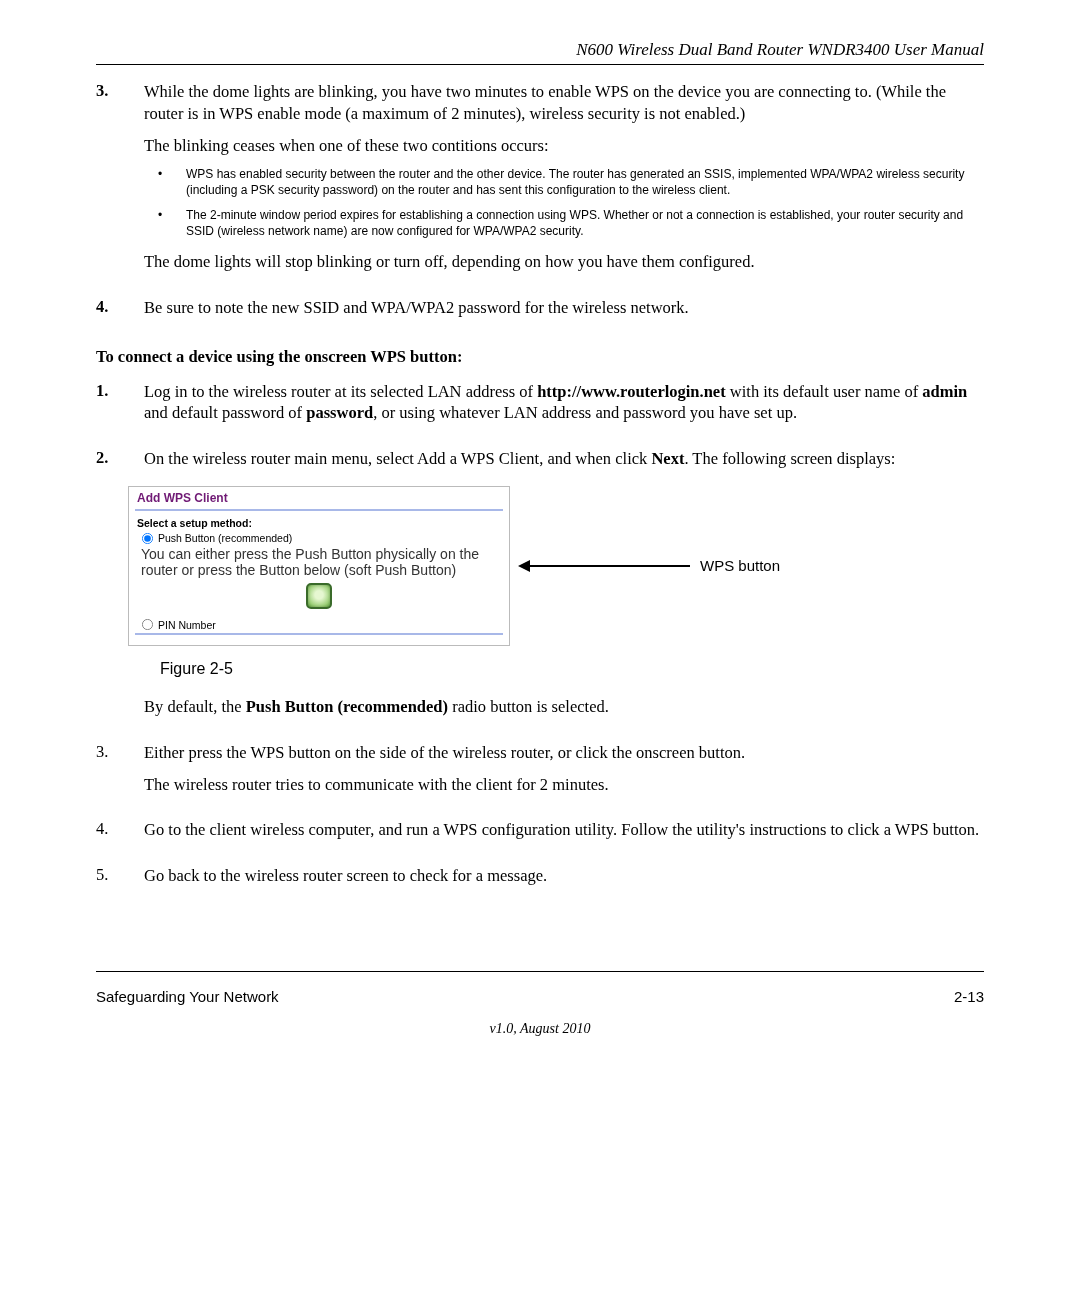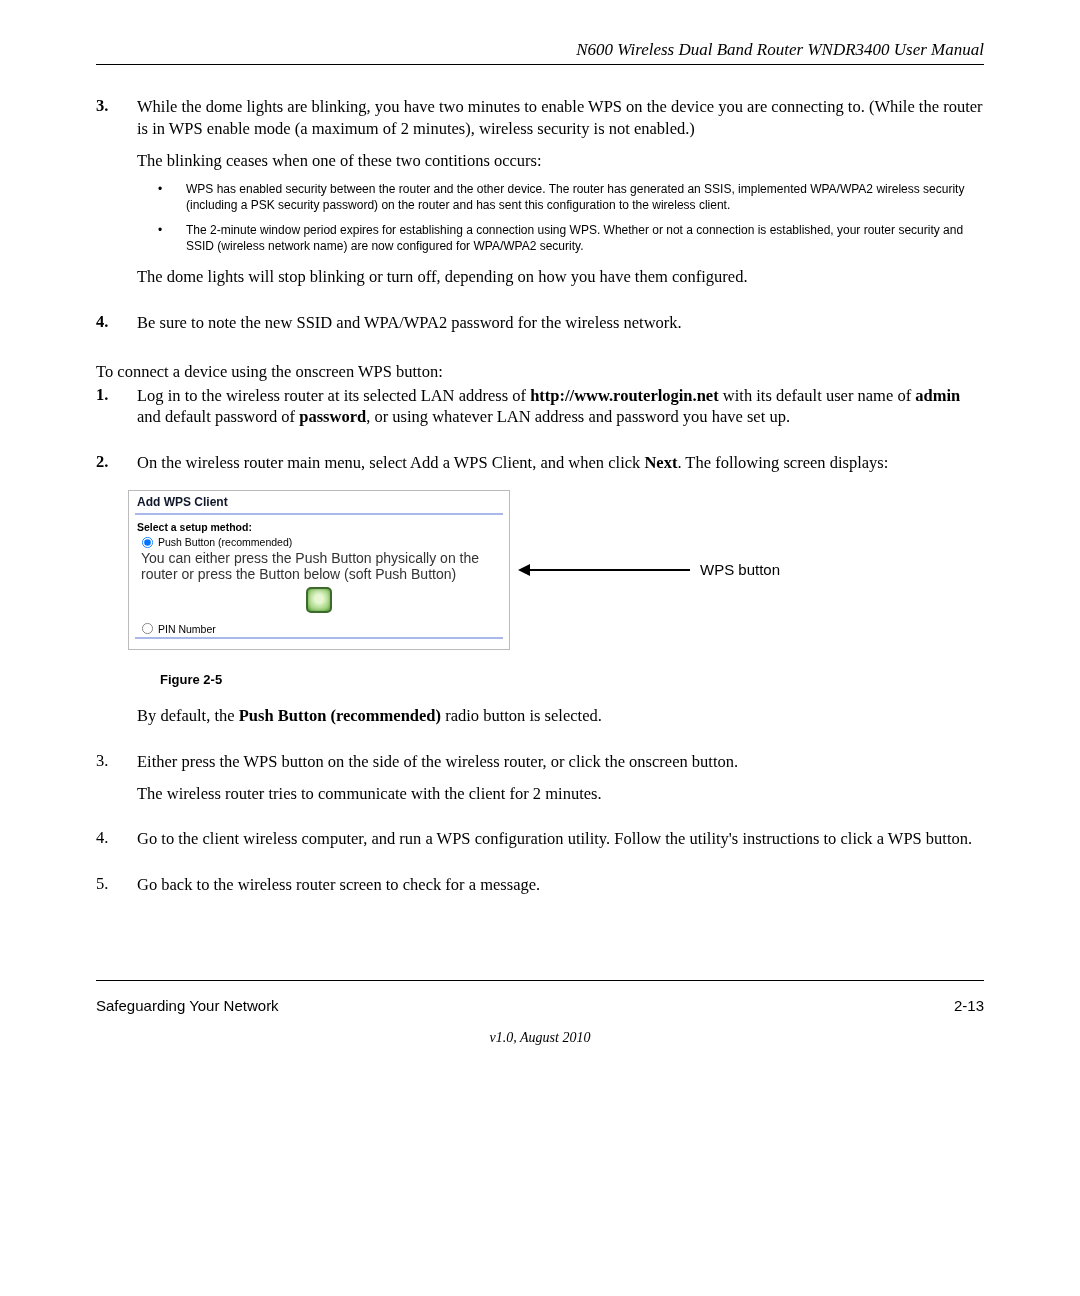--- a/index.html
+++ b/index.html
@@ -15,21 +15,21 @@
     margin: 0 auto;
     padding: 40px 0 20px 0;
     position: relative;
   }
   .running-head {
     font-style: italic;
     text-align: right;
     font-size: 17px;
     padding-bottom: 4px;
     border-bottom: 1.5px solid #000;
-    margin-bottom: 31px;
+    margin-bottom: 16px;
   }
   .content {
     padding: 0 0 20px 0;
   }
   ol.main {
     list-style: none;
     padding-left: 0;
     margin: 0;
   }
   ol.main > li {
@@ -43,26 +43,26 @@
   }
   .num-plain {
     width: 32px;
     flex: 0 0 32px;
     font-weight: normal;
   }
   .li-body {
     flex: 1;
   }
   .para {
-    margin: 0 0 10px 9px;
+    margin: 0 0 10px 16px;
     line-height: 1.32;
   }
   .sub-heading {
-    font-weight: normal;
-    margin: 18px 0 3px 0;
+    font-weight: bold;
+    margin: 18px 0 14px 0;
     font-size: 16.5px;
   }
   ul.bullets {
     list-style: none;
     padding-left: 30px;
     margin: 8px 0 12px 0;
     font-family: Arial, Helvetica, sans-serif;
     font-size: 12px;
   }
   ul.bullets > li {
@@ -85,21 +85,21 @@
   .ui-panel {
     width: 380px;
     border: 1px solid #bbb;
     background: #fff;
     font-family: Arial, Helvetica, sans-serif;
     font-size: 10.5px;
     color: #000;
     padding-bottom: 4px;
   }
   .ui-heading {
-    color: #0f172a;
+    color: #701a75;
     font-weight: bold;
     font-size: 12px;
     padding: 4px 8px 2px 8px;
   }
   .ui-hr {
     height: 2px;
     background: #a8b8e8;
     margin: 2px 6px 6px 6px;
   }
   .ui-label {
@@ -157,23 +157,23 @@
     border-bottom: 6px solid transparent;
   }
   .callout-text {
     font-family: Arial, Helvetica, sans-serif;
     font-size: 15px;
     margin-left: 10px;
     white-space: nowrap;
   }
   .figure-caption {
     font-family: Arial, Helvetica, sans-serif;
-    font-weight: bold;
-    font-size: 13px;
-    margin: 22px 0 18px 32px;
+    font-weight: normal;
+    font-size: 16px;
+    margin: 14px 0 18px 32px;
   }
   .footer-rule {
     border-top: 1.5px solid #000;
     margin-top: 40px;
     padding-top: 16px;
   }
   .footer-row {
     display: flex;
     justify-content: space-between;
     font-family: Arial, Helvetica, sans-serif;

